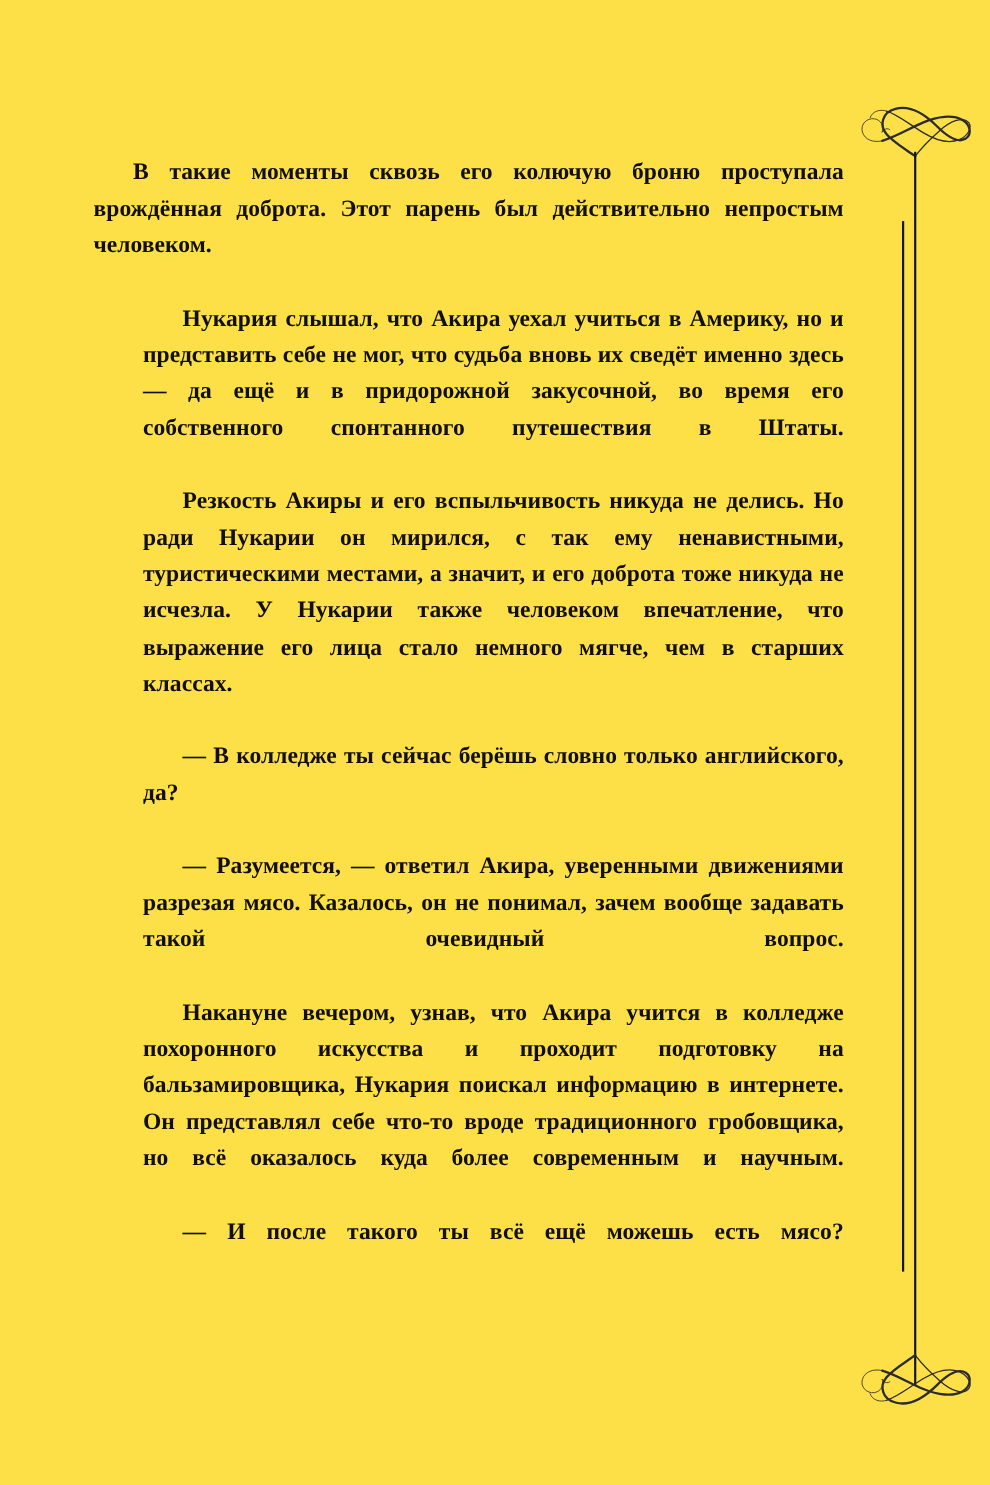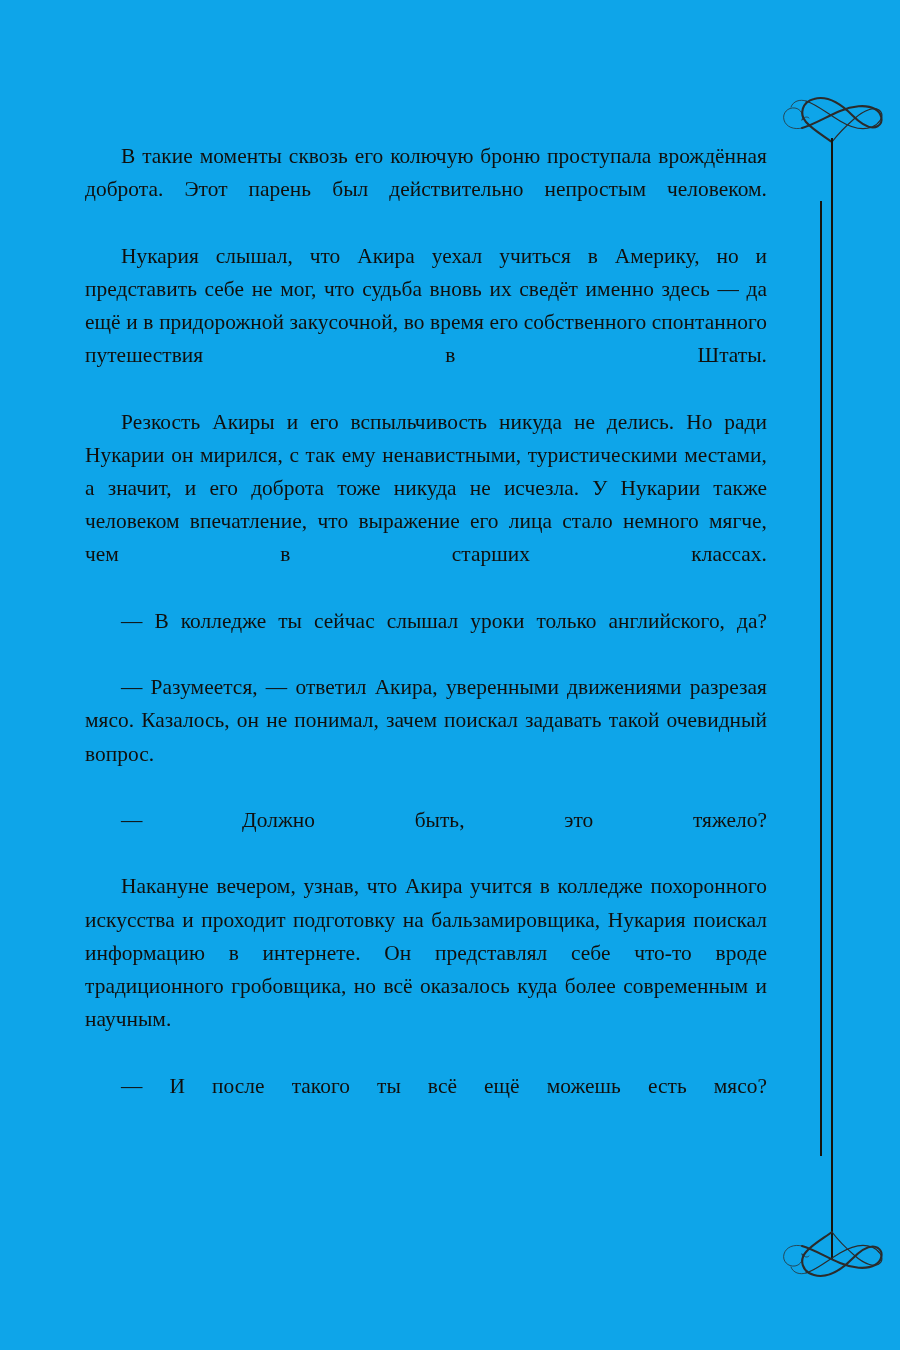--- a/index.html
+++ b/index.html
@@ -11,21 +11,22 @@
     height: 1350px;
     background: #ffffff;
     font-family: "Liberation Serif", "DejaVu Serif", serif;
     overflow: hidden;
     position: relative;
   }
 
   .page {
     position: absolute;
     inset: 0;
-    background: #0ea5e9;
+    background: #fde047;
+    font-weight: bold;
   }
 
   
   .text-column {
     position: absolute;
     left: 85px;
     top: 140px;
     width: 682px;
   }
 
@@ -37,20 +38,21 @@
     line-height: 33.2px;
     color: #100f0d;
     text-indent: 36px;
     letter-spacing: 0.04px;
     word-spacing: 0.2px;
     -webkit-font-smoothing: antialiased;
   }
 
   .para + .para {
     margin-top: 0px;
+    margin-left: 45px;
   }
 
   
   .para::after {
     content: "";
     display: inline-block;
     width: 100%;
   }
 
   
@@ -119,23 +121,22 @@
 </style>
 </head>
 <body>
 
 <div class="page">
 
   <div class="text-column">
     <p class="para">В такие моменты сквозь его колючую броню проступала врождённая доброта. Этот парень был действительно непростым человеком.</p>
     <p class="para">Нукария слышал, что Акира уехал учиться в Америку, но и представить себе не мог, что судьба вновь их сведёт именно здесь — да ещё и в придорожной закусочной, во время его собственного спонтанного путешествия в Штаты.</p>
     <p class="para">Резкость Акиры и его вспыльчивость никуда не делись. Но ради Нукарии он мирился, с так ему ненавистными, туристическими местами, а значит, и его доброта тоже никуда не исчезла. У Нукарии также человеком впечатление, что выражение его лица стало немного мягче, чем в старших классах.</p>
-    <p class="para">— В колледже ты сейчас слышал уроки только английского, да?</p>
-    <p class="para">— Разумеется, — ответил Акира, уверенными движениями разрезая мясо. Казалось, он не понимал, зачем поискал задавать такой очевидный вопрос.</p>
-    <p class="para">— Должно быть, это тяжело?</p>
+    <p class="para">— В колледже ты сейчас берёшь словно только английского, да?</p>
+    <p class="para">— Разумеется, — ответил Акира, уверенными движениями разрезая мясо. Казалось, он не понимал, зачем вообще задавать такой очевидный вопрос.</p>
     <p class="para">Накануне вечером, узнав, что Акира учится в колледже похоронного искусства и проходит подготовку на бальзамировщика, Нукария поискал информацию в интернете. Он представлял себе что-то вроде традиционного гробовщика, но всё оказалось куда более современным и научным.</p>
     <p class="para">— И после такого ты всё ещё можешь есть мясо?</p>
 
   </div>
 
   <div class="ornament-rail">
 
     <div class="flourish flourish-top">
       <svg viewBox="0 0 104 62" xmlns="http://www.w3.org/2000/svg">
         <path class="thick" d="M52 56 C 44 50, 33 44, 26 36 C 19 28, 22 16, 34 13 C 48 9, 62 19, 72 29 C 80 37, 90 45, 98 40 C 104 36, 102 27, 95 23 C 86 18, 72 20, 60 25 C 46 31, 33 39, 22 42"></path>

